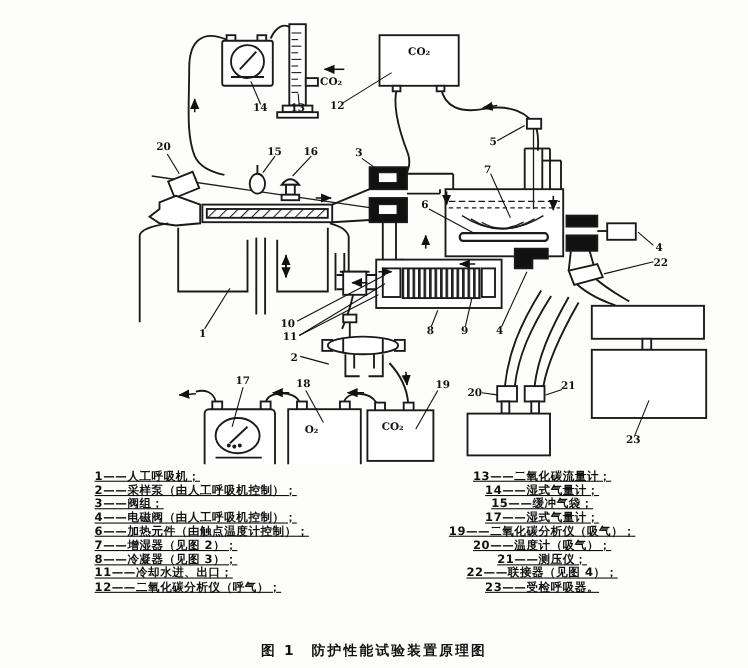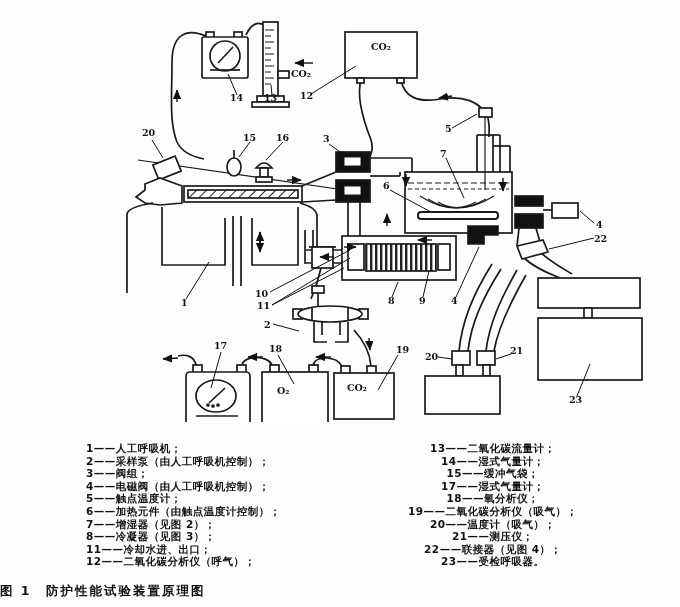--- a/index.html
+++ b/index.html
@@ -1,23 +1,23 @@
 <!DOCTYPE html>
 <html><head>
 <meta charset="utf-8">
 <style>
   html,body{margin:0;padding:0;}
   body{width:680px;height:607px;background:#fff;font-family:"DejaVu Sans",sans-serif;}
   .page{position:relative;width:680px;height:607px;background:#fdfdfc;overflow:hidden;}
   .diagram{position:absolute;left:0;top:0;}
-  .legend{position:absolute;top:442px;font-size:10.5px;font-weight:bold;color:#111;
-          letter-spacing:0.5px;line-height:12.6px;white-space:nowrap;}
+  .legend{position:absolute;top:427px;font-size:10.5px;font-weight:bold;color:#111;
+          letter-spacing:0.5px;line-height:12.6px;white-space:nowrap;text-decoration:underline;}
   .legend-left{left:86px;}
   .legend-right{left:408px;text-align:center;}
-  .caption{position:absolute;top:583px;left:0;width:680px;text-align:left;
+  .caption{position:absolute;top:583px;left:0;width:680px;text-align:center;
            font-size:12.5px;font-weight:bold;color:#111;letter-spacing:2px;}
   svg text{font-weight:bold;fill:#111;}
   .pnum{font-family:"DejaVu Serif",serif;font-size:9.5px;}
   .gas{font-family:"DejaVu Serif",serif;font-size:9.5px;}
 </style>
 </head>
 <body>
 
 <div class="page">
 
@@ -341,34 +341,32 @@
       <text class="gas" x="277" y="394">O₂</text>
       <text class="gas" x="347" y="391">CO₂</text>
     </g>
   </svg>
 
   <div class="legend legend-left">
     <div>1——人工呼吸机；</div>
     <div>2——采样泵（由人工呼吸机控制）；</div>
     <div>3——阀组；</div>
     <div>4——电磁阀（由人工呼吸机控制）；</div>
-    <div>5——触点温度计；</div>
     <div>6——加热元件（由触点温度计控制）；</div>
     <div>7——增湿器（见图 2）；</div>
     <div>8——冷凝器（见图 3）；</div>
     <div>11——冷却水进、出口；</div>
     <div>12——二氧化碳分析仪（呼气）；</div>
   </div>
 
   <div class="legend legend-right">
     <div>13——二氧化碳流量计；</div>
     <div>14——湿式气量计；</div>
     <div>15——缓冲气袋；</div>
     <div>17——湿式气量计；</div>
-    <div>18——氧分析仪；</div>
     <div>19——二氧化碳分析仪（吸气）；</div>
     <div>20——温度计（吸气）；</div>
     <div>21——测压仪；</div>
     <div>22——联接器（见图 4）；</div>
     <div>23——受检呼吸器。</div>
   </div>
 
   <div class="caption">图 1　防护性能试验装置原理图</div>
 </div>
 

